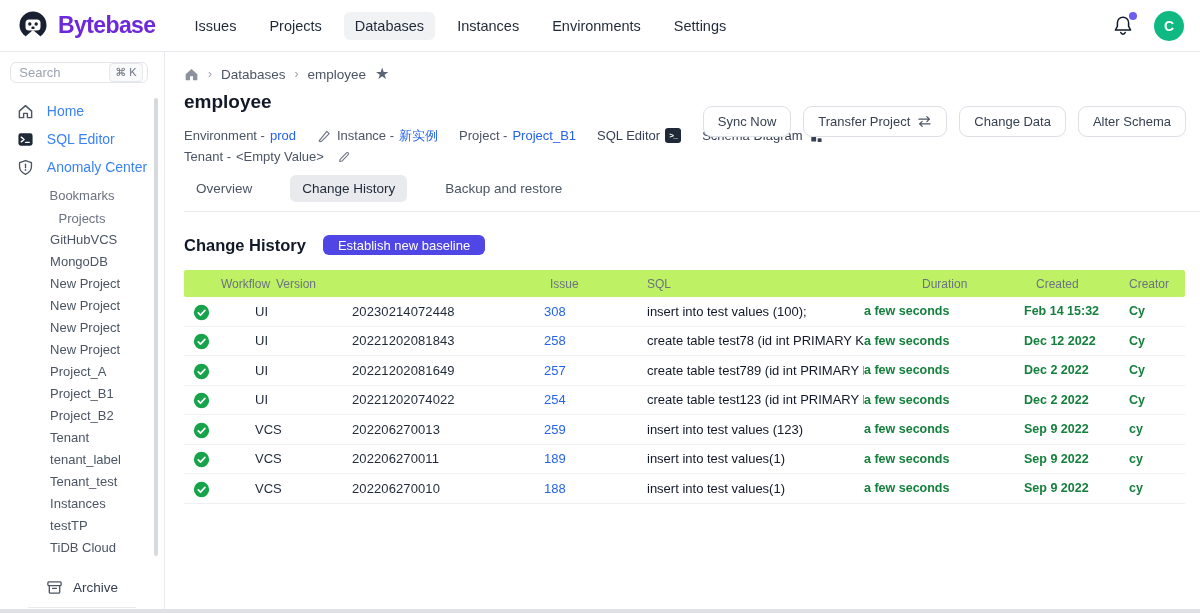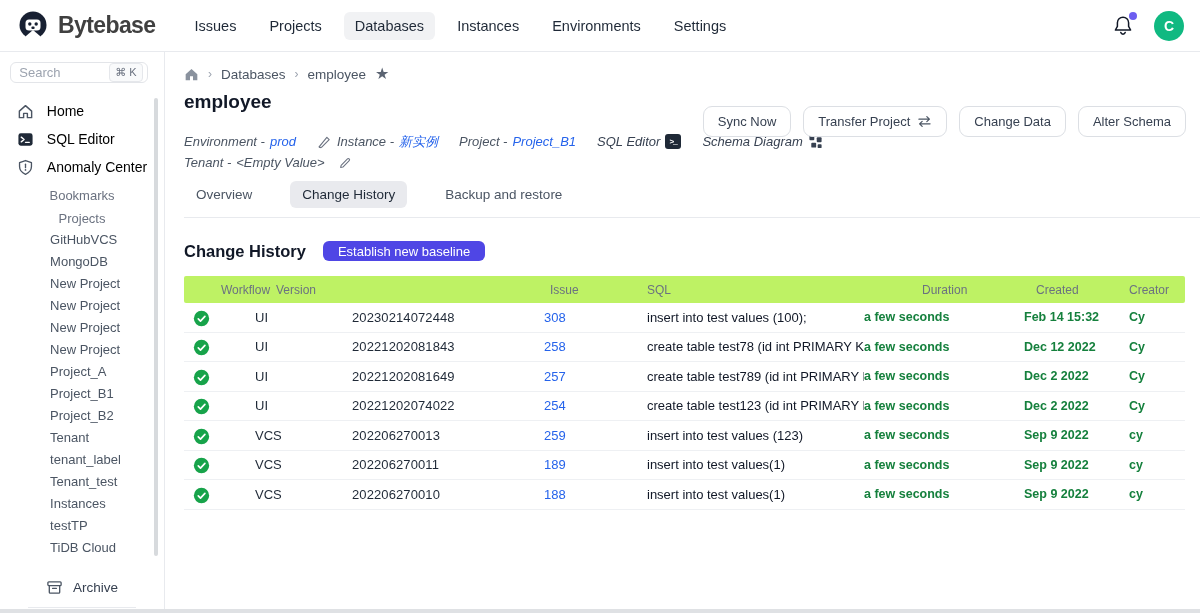--- a/index.html
+++ b/index.html
@@ -4,21 +4,21 @@
 <style>
   * { margin:0; padding:0; box-sizing:border-box; }
   html,body { width:1200px; height:613px; overflow:hidden; background:#fff;
               font-family:"Liberation Sans", sans-serif; color:#1f2937; }
   .app { width:1200px; height:613px; display:flex; flex-direction:column; position:relative; }
 
   
   .topnav { height:52px; flex:0 0 52px; display:flex; align-items:center; padding:0 16px;
             border-bottom:1px solid #e8eaee; background:#fff; }
   .brand { display:flex; align-items:center; gap:8px; cursor:pointer; }
-  .brand-text { font-size:23px; font-weight:800; color:#404040; letter-spacing:-0.6px; }
+  .brand-text { font-size:23px; font-weight:800; color:#6d28d9; letter-spacing:-0.6px; }
   .main-nav { display:flex; align-items:center; margin-left:28px; gap:11px; }
   .nav-link { font-size:14.5px; font-weight:500; color:#1f2937; padding:6px 11px; border-radius:6px; cursor:pointer; }
   .nav-link.active { background:#f1f2f4; }
   .topnav-right { margin-left:auto; display:flex; align-items:center; gap:18px; }
   .bell-wrap { position:relative; width:24px; height:24px; cursor:pointer; }
   .notif-dot { position:absolute; top:-2px; right:-1px; width:8px; height:8px; border-radius:50%; background:#6d5ef0; }
   .avatar { width:30px; height:30px; border-radius:50%; background:#10b981; color:#fff; font-size:14px;
             font-weight:600; display:flex; align-items:center; justify-content:center; cursor:pointer; }
 
   
@@ -29,41 +29,41 @@
              padding-top:10px; background:#fff; display:flex; flex-direction:column;align-items:center; }
   .search-box { margin:0 14px 0 8px; height:26px; border:1px solid #e3e5e9; border-radius:6px;
                 display:flex; align-items:center; padding:0 4px 0 8px; gap:4px; }
   .search-input { border:none; outline:none; width:86px; font-size:13px; color:#374151;
                   font-family:"Liberation Sans", sans-serif; }
   .search-input::placeholder { color:#9ca3af; }
   .kbd-badge { font-size:11px; color:#6b7280; border:1px solid #e5e7eb; background:#f9fafb;
                border-radius:4px; padding:2px 5px; white-space:nowrap; }
   .side-nav { margin-top:14px; }
   .side-item { display:flex; align-items:center; gap:13px; padding:5px 12px; height:28px;
-               font-size:14px; color:#000000; cursor:pointer; }
+               font-size:14px; color:#3b82f6; cursor:pointer; }
   .side-item svg { flex:0 0 auto; }
   .section-label { font-size:13px; color:#6b7280; padding:7px 12px 3px; }
   .proj-list { }
   .proj-item { font-size:13px; color:#4b5563; padding:0 12px 0 19px; height:22px; line-height:22px;
                cursor:pointer; white-space:nowrap; overflow:hidden; text-overflow:ellipsis; }
   .side-divider { border-top:1px solid #eceef1; margin:10px 0 4px; }
   .archive-item { display:flex; align-items:center; gap:10px; padding:5px 12px; font-size:13.5px; color:#374151; cursor:pointer; }
   .plan-label { border-top:1px solid #e8eaee; margin-top:6px; padding:8px 8px 0; font-size:13.5px;
                 font-weight:500; color:#111827; }
   .side-scrollbar { position:absolute; right:6px; top:46px; width:4px; height:458px;
                     background:#d7dadd; border-radius:2px; cursor:pointer; }
 
   
   .main { flex:1; position:relative; padding:14px 0 0 19px; min-width:0; }
   .breadcrumb { display:flex; align-items:center; gap:9px; font-size:13.5px; color:#4b5563; }
   .crumb-link { cursor:pointer; }
   .crumb-sep { color:#9ca3af; font-size:12px; }
   .star-icon { color:#5b6472; font-size:16px; line-height:1; cursor:pointer; }
   .page-title { font-size:19px; font-weight:700; color:#111827; margin-top:9px; }
-  .meta { margin-top:18px; font-size:13px; color:#4b5563;font-style:italic; }
+  .meta { margin-top:12px; font-size:13px; color:#4b5563; }
   .meta-row { display:flex; align-items:center; gap:7px; height:21px; }
   .meta-group { display:flex; align-items:center; gap:5px; margin-right:14px; }
   .meta-link { color:#2563eb; cursor:pointer; }
   .meta-strong { color:#374151; cursor:pointer; }
   .term-chip { width:16px; height:15px; background:#1f2937; border-radius:3px; color:#fff;
                font-family:"Liberation Mono", monospace; font-size:8px; font-weight:700;
                display:flex; align-items:center; justify-content:center; letter-spacing:-1px; }
   .actions { position:absolute; top:54px; right:14px; display:flex; gap:12px; }
   .btn { height:31px; padding:0 14px; background:#fff; border:1px solid #dcdfe4; border-radius:9px;
          font-size:13px; color:#374151; font-family:"Liberation Sans", sans-serif;

